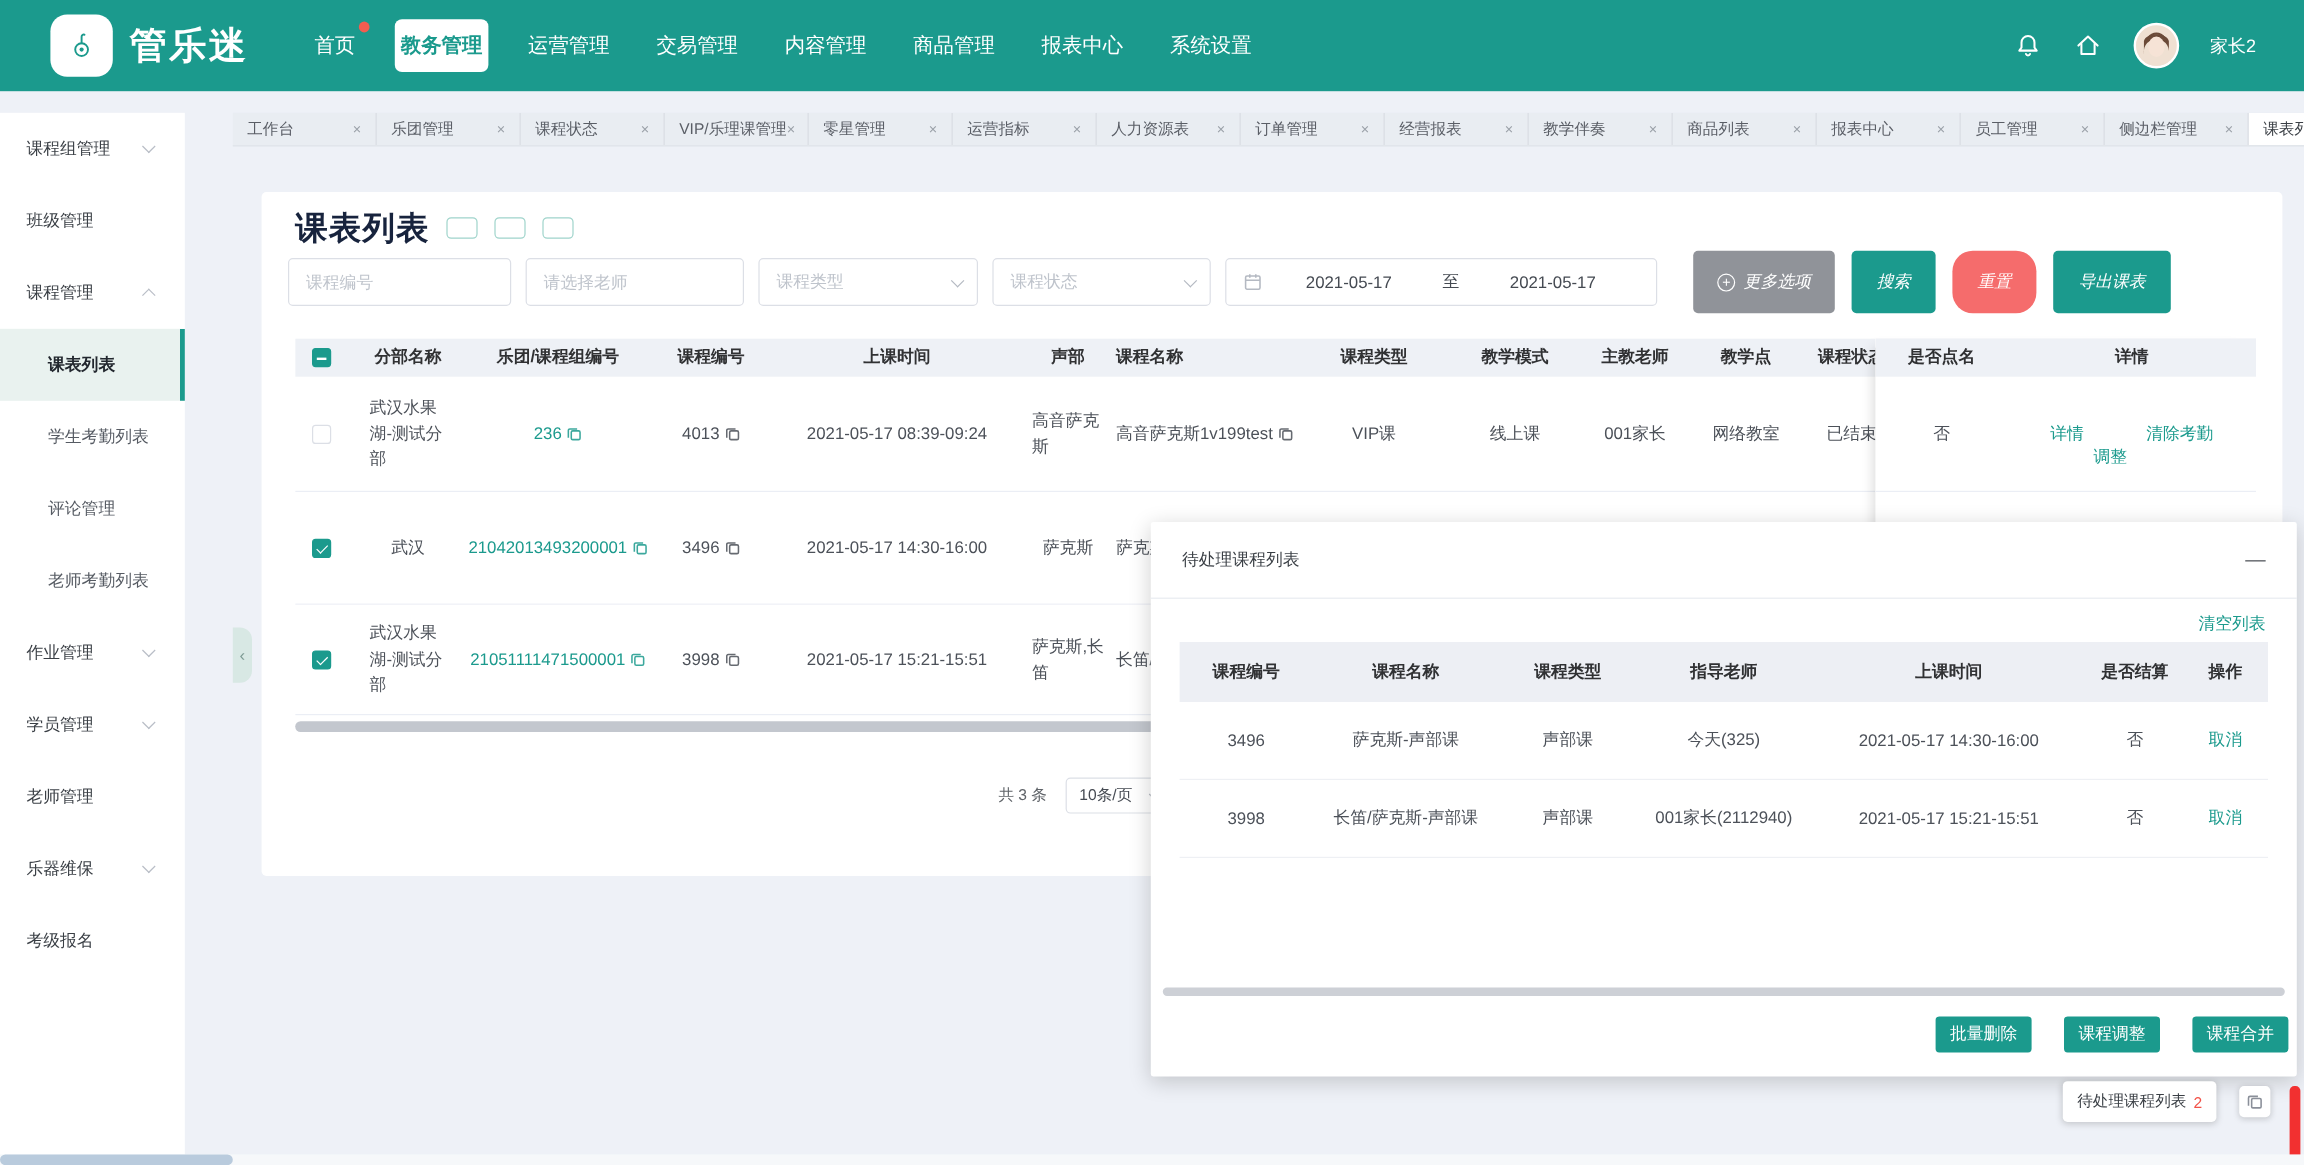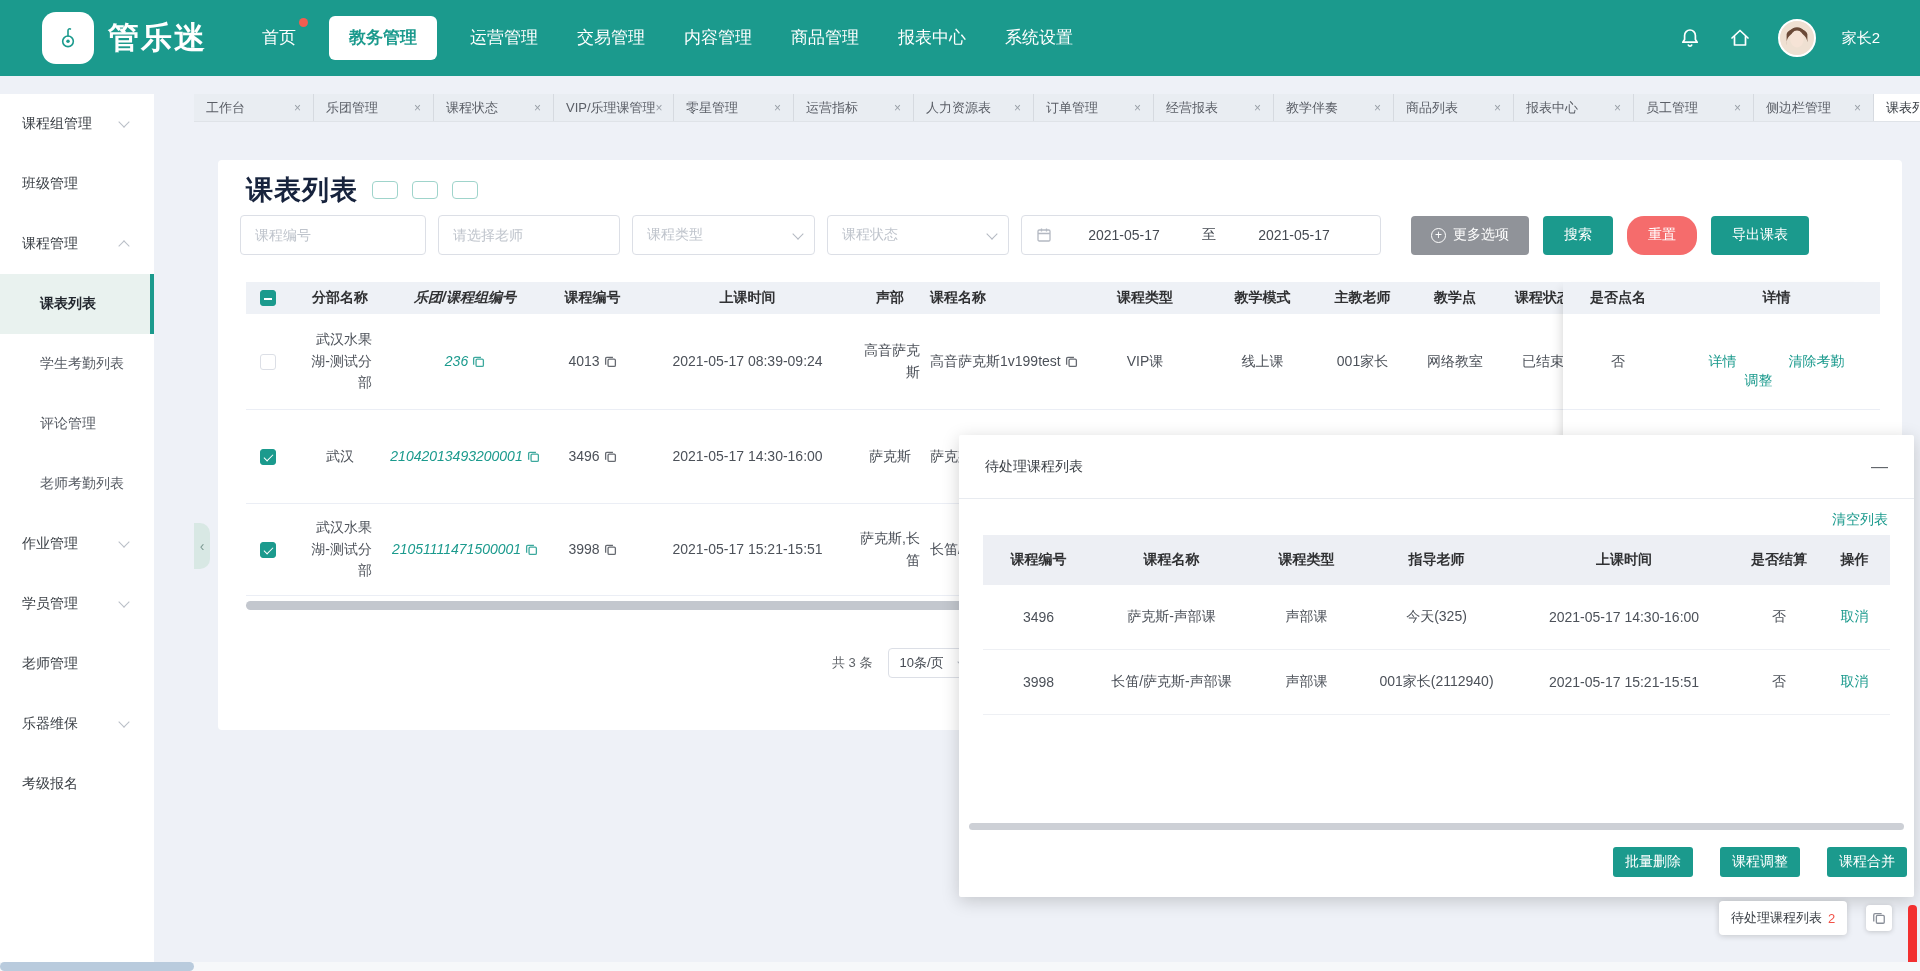--- a/index.html
+++ b/index.html
@@ -13,21 +13,21 @@
 
   
   .topnav { position:absolute; top:0; left:0; width:1920px; height:76px;
     background:var(--teal,#1b9a8d); display:flex; align-items:center; z-index:20; }
   .logo-box { width:52px; height:52px; background:#fff; border-radius:14px; margin-left:42px;
     display:flex; align-items:center; justify-content:center; flex:0 0 auto; }
   .brand { color:#fff; font-size:31px; font-weight:bold; margin-left:14px; letter-spacing:2px; white-space:nowrap; }
   .nav-menu { display:flex; align-items:center; margin-left:49px; gap:27px; }
   .nav-item { position:relative; color:#fff; font-size:17px; height:44px; line-height:44px;
     padding:0 6px; border-radius:6px; cursor:pointer; white-space:nowrap; }
-  .nav-item.active { background:#fff; color:var(--teal,#1b9a8d); font-weight:bold; padding:0 20px; }
+  .nav-item.active { background:#fff; color:var(--teal,#1b9a8d); font-weight:bold; padding:0 5px; }
   .nav-dot { display:none; position:absolute; top:2px; right:-6px; width:9px; height:9px;
     border-radius:50%; background:#f25d50; }
   .nav-item.dot .nav-dot { display:block; }
   .nav-right { margin-left:auto; margin-right:40px; display:flex; align-items:center; gap:26px; color:#fff; }
   .nav-icon { width:24px; height:24px; display:block; cursor:pointer; }
   .avatar { width:38px; height:38px; border-radius:50%; border:2px solid #fff; overflow:hidden; background:#f2e6dc; }
   .username { font-size:15px; }
 
   
   .tabbar { position:absolute; top:94px; left:194px; width:1726px; height:28px;
@@ -71,44 +71,44 @@
   .f-input::placeholder { color:#bfc4cc; }
   .f-select { height:40px; border:1px solid #dcdfe6; border-radius:4px; background:#fff;
     display:flex; align-items:center; justify-content:space-between; padding:0 12px 0 14px;
     font-size:14px; color:#bfc4cc; cursor:pointer; }
   .caret { width:8px; height:8px; border-right:1.3px solid #b4b9c2; border-bottom:1.3px solid #b4b9c2;
     transform:rotate(45deg); margin-top:-3px; }
   .date-box { height:40px; border:1px solid #dcdfe6; border-radius:4px; background:#fff;
     display:flex; align-items:center; padding:0 14px; font-size:14px; color:#454a52; cursor:pointer; }
   .date-val { flex:1; text-align:center; }
   .date-sep { color:#454a52; padding:0 6px; }
-  .btn { height:39px; border:none; border-radius:4px; font-size:14px; color:#fff;
+  .btn { height:52px; border:none; border-radius:4px; font-size:14px; color:#fff;
     display:flex; align-items:center; justify-content:center; cursor:pointer; white-space:nowrap;
-    font-family:"Liberation Sans","DejaVu Sans",sans-serif; }
+    font-family:"Liberation Sans","DejaVu Sans",sans-serif;font-style:italic; }
   .btn-gray { background:#909399; }
   .btn-teal { background:var(--teal,#1b9a8d); }
   .btn-danger { background:var(--danger,#f56c6c); }
   .plus-circle { width:15px; height:15px; border:1px solid #fff; border-radius:50%;
     display:inline-flex; align-items:center; justify-content:center; font-size:12px; line-height:1;
     margin-right:7px; }
   .plus-circle::before { content:"+"; }
 
   
   .scroll-area { position:absolute; left:28px; top:122px; width:1317px; height:332px; overflow:hidden; }
   .thead, .trow { display:flex; align-items:stretch; }
   .thead { height:32px; background:#eef1f6; }
-  .th, .td { display:flex; align-items:center; justify-content:center; font-size:14px; text-align:right; }
+  .th, .td { display:flex; align-items:center; justify-content:center; font-size:14px; text-align:left; }
   .th { font-weight:bold; color:#303133; }
   .td { color:#4c5159; line-height:1.55; }
   .trow { border-bottom:1px solid #ebeef5; background:#fff; }
   .rows .trow:nth-of-type(1){ height:96px; }
   .rows .trow:nth-of-type(2){ height:94px; }
   .rows .trow:nth-of-type(3){ height:92px; }
   .c-check{width:44px;flex:0 0 44px;} .c-branch{width:100px;flex:0 0 100px;padding:0 18px;}
-  .c-group{width:150px;flex:0 0 150px;font-style:italic;} .c-course{width:105px;flex:0 0 105px;}
+  .c-group{width:150px;flex:0 0 150px;} .c-course{width:105px;flex:0 0 105px;}
   .c-time{width:205px;flex:0 0 205px;} .c-part{width:80px;flex:0 0 80px;padding:0 10px;}
   .c-name{width:150px;flex:0 0 150px;justify-content:flex-start;text-align:left;}
   .c-ctype{width:130px;flex:0 0 130px;} .c-mode{width:105px;flex:0 0 105px;}
   .c-teacher{width:95px;flex:0 0 95px;} .c-loc{width:90px;flex:0 0 90px;}
   .c-status{width:73px;flex:0 0 73px;padding-left:13px;white-space:nowrap;overflow:hidden;}
   .wrap { word-break:break-all; }
   .cb { width:16px; height:16px; border:1px solid #dcdfe6; border-radius:3px; background:#fff;
     position:relative; cursor:pointer; flex:0 0 auto; }
   .trow.checked .cb, .cb.indet { background:var(--teal,#1b9a8d); border-color:var(--teal,#1b9a8d); }
   .trow.checked .cb::after { content:""; position:absolute; left:5px; top:2px; width:4px; height:8px;

